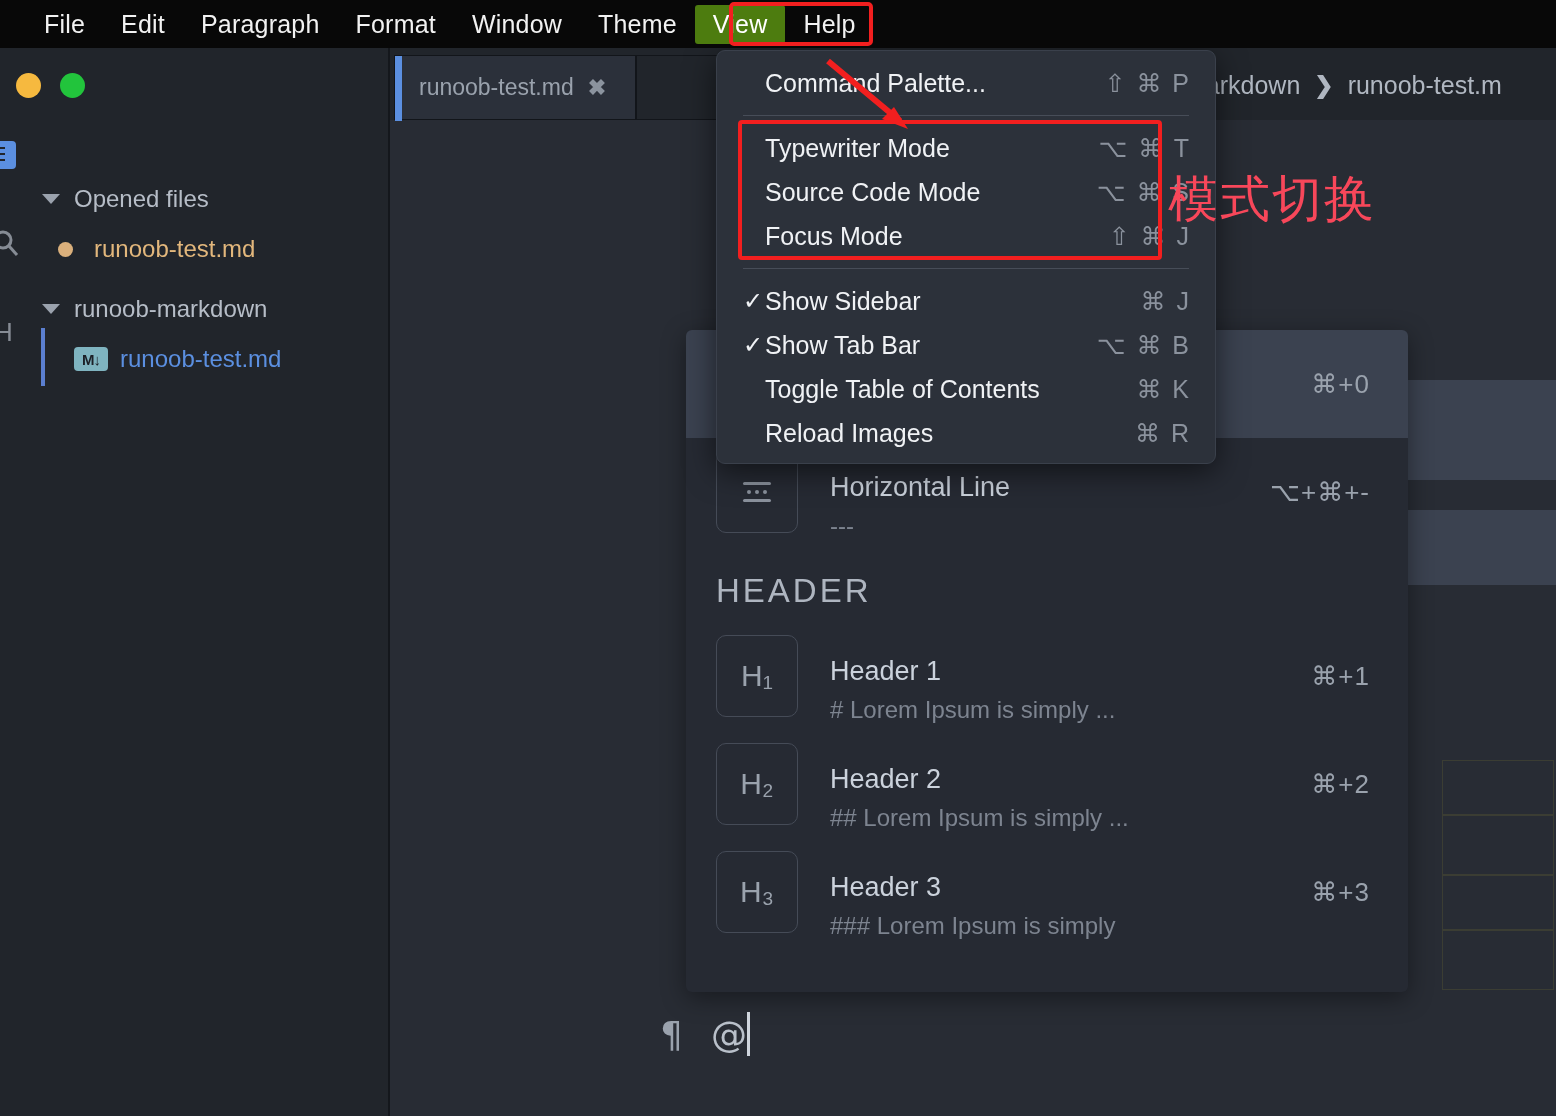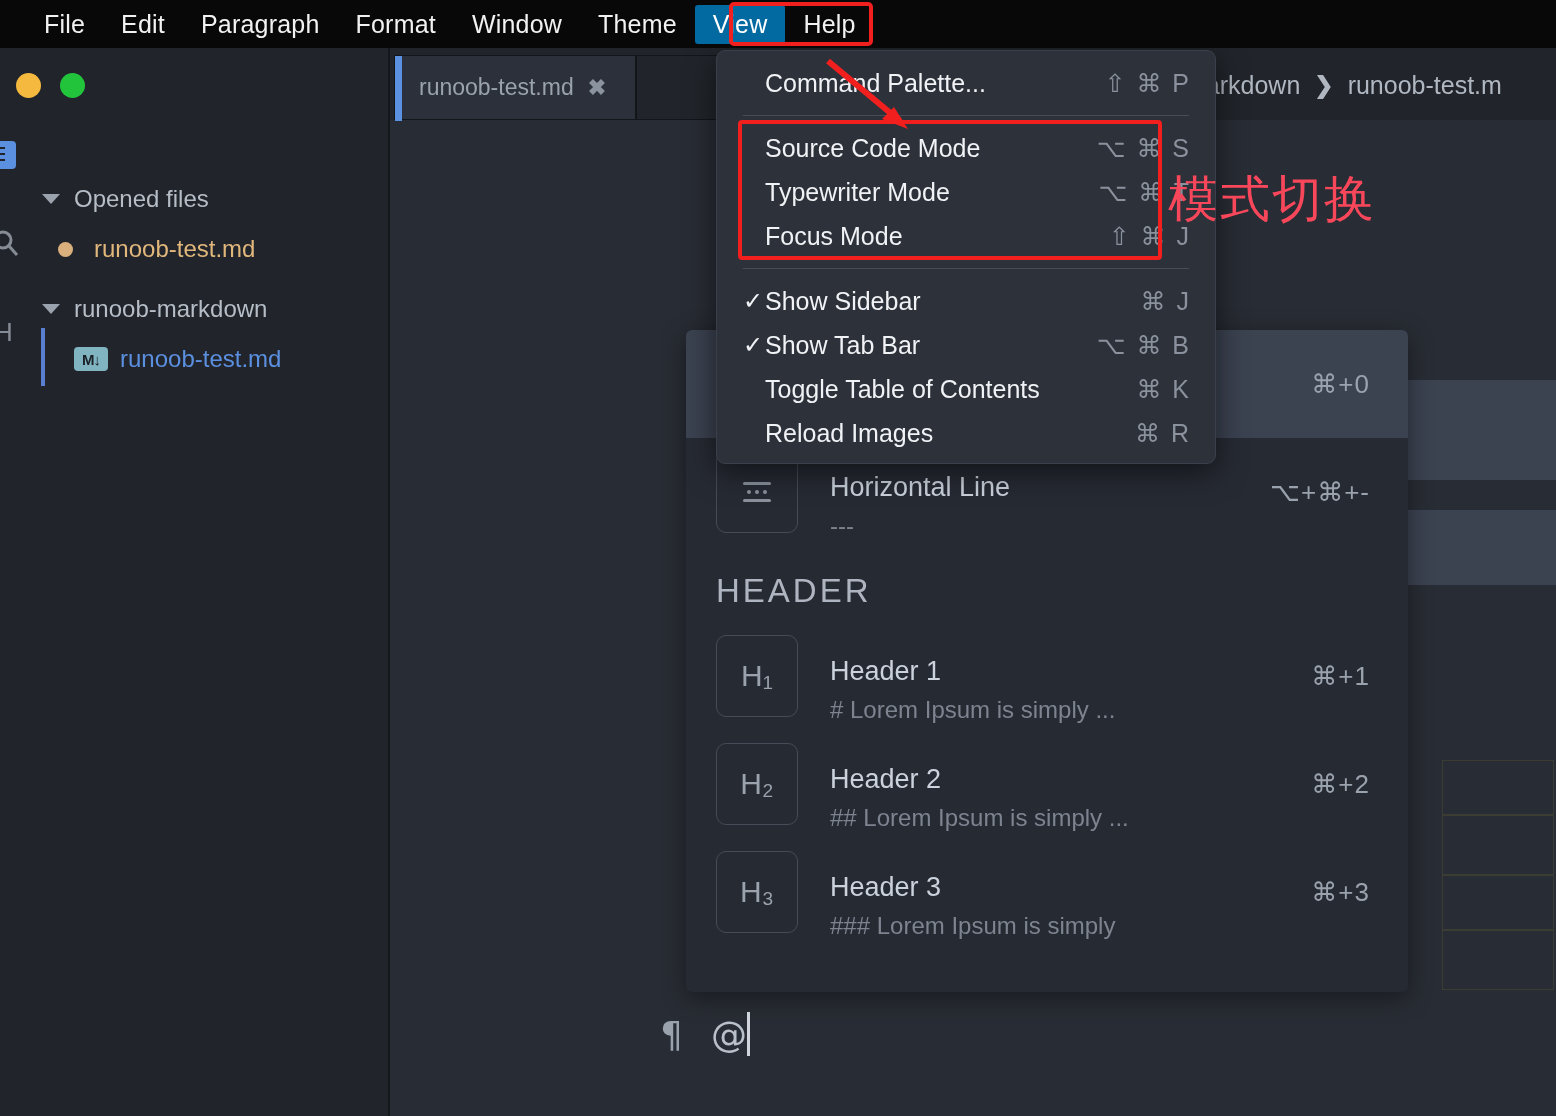--- a/index.html
+++ b/index.html
@@ -16,21 +16,21 @@
     position: absolute; left: 0; top: 0; width: 1556px; height: 48px;
     background: #080808;
     display: flex; align-items: center; gap: 0px;
     padding-left: 26px;
     z-index: 60;
   }
   .menubar-item {
     color: #f2f2f2; font-size: 25px; letter-spacing: .2px;
     padding: 5px 18px; border-radius: 3px; white-space: nowrap;
   }
-  .menubar-item.active { background: #0369a1; color:#fff; }
+  .menubar-item.active { background: #4d7c0f; color:#fff; }
   .menubar-highlight-box {
     position: absolute; left: 729px; top: 2px; width: 144px; height: 44px;
     border: 4px solid #f21f1f; border-radius: 5px; pointer-events: none; z-index: 70;
   }
 
   
   .sidebar {
     position: absolute; left: 0; top: 48px; width: 390px; height: 1068px;
     background: #21252b;
   }
@@ -308,27 +308,27 @@
 
   <div class="dropdown">
     <div class="menu-row">
       <span class="menu-check"></span>
       <span class="menu-label">Command Palette...</span>
       <span class="menu-shortcut">⇧ ⌘ P</span>
     </div>
     <div class="menu-sep"></div>
     <div class="menu-row">
       <span class="menu-check"></span>
+      <span class="menu-label">Typewriter Mode</span>
+      <span class="menu-shortcut">⌥ ⌘ T</span>
+    </div>
+    <div class="menu-row">
+      <span class="menu-check"></span>
       <span class="menu-label">Source Code Mode</span>
       <span class="menu-shortcut">⌥ ⌘ S</span>
-    </div>
-    <div class="menu-row">
-      <span class="menu-check"></span>
-      <span class="menu-label">Typewriter Mode</span>
-      <span class="menu-shortcut">⌥ ⌘ T</span>
     </div>
     <div class="menu-row">
       <span class="menu-check"></span>
       <span class="menu-label">Focus Mode</span>
       <span class="menu-shortcut">⇧ ⌘ J</span>
     </div>
     <div class="menu-sep"></div>
     <div class="menu-row">
       <span class="menu-check">✓</span>
       <span class="menu-label">Show Sidebar</span>

